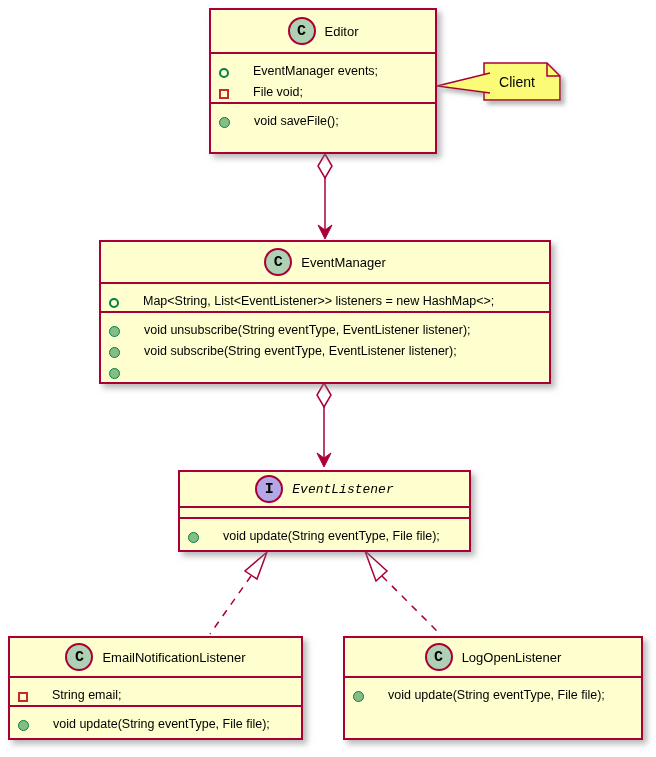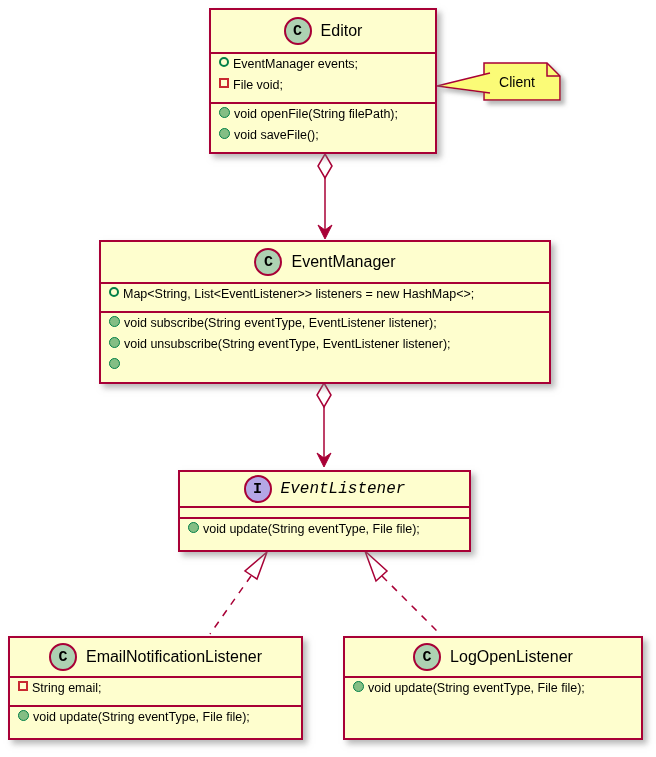--- a/index.html
+++ b/index.html
@@ -8,26 +8,26 @@
 
   .uml-class{position:absolute;z-index:2;background:#FEFECE;border:2px solid #A80036;
     box-shadow:4px 4px 6px rgba(125,125,125,.55);display:flex;flex-direction:column;
     box-sizing:border-box;overflow:hidden;}
   .title{display:flex;align-items:center;justify-content:center;gap:9px;flex:none;}
   .badge{width:24px;height:24px;border-radius:50%;border:2px solid #A80036;display:flex;
     align-items:center;justify-content:center;font-family:"Liberation Mono",monospace;
     font-weight:bold;font-size:15px;color:#000;flex:none;}
   .badge-class{background:#ADD1B2;}
   .badge-interface{background:#B4A7E5;}
-  .cname{font-size:16px;color:#000;white-space:nowrap;}
+  .cname{font-size:13px;color:#000;white-space:nowrap;}
   .cname.italic{font-style:italic;font-family:Liberation Mono, monospace;}
   .comp{border-top:2px solid #A80036;padding:3px 8px;flex:none;}
   .comp.grow{flex:1;}
   .comp-empty{border-top:2px solid #A80036;height:9px;flex:none;}
-  .member{display:flex;align-items:flex-start;gap:4px;height:21px;white-space:nowrap;}
+  .member{display:flex;align-items:flex-end;gap:24px;height:21px;white-space:nowrap;}
   .mtext{font-size:12.5px;color:#000;}
   .ic{flex:none;display:inline-block;box-sizing:border-box;}
   .ic-field{width:10px;height:10px;border-radius:50%;border:2px solid #038048;background:transparent;}
   .ic-private{width:10px;height:10px;border:2px solid #C82930;background:transparent;}
   .ic-public{width:11px;height:11px;border-radius:50%;border:1.5px solid #038048;background:#84BE84;}
 
   .diamond{fill:#ffffff;stroke:#A80036;stroke-width:1.5;}
   .arrowhead{fill:#A80036;stroke:#A80036;stroke-width:1;}
   .solid{stroke:#A80036;stroke-width:1.5;}
   .dashed{stroke:#A80036;stroke-width:1.5;stroke-dasharray:7 7;}
@@ -91,48 +91,44 @@
         <span class="mtext">EventManager events;</span>
       </div>
       <div class="member">
         <span class="ic ic-private"></span>
         <span class="mtext">File void;</span>
       </div>
     </div>
     <div class="comp grow">
       <div class="member">
         <span class="ic ic-public"></span>
-        <span class="mtext">void openFile(String filePath);</span>
-      </div>
-      <div class="member">
-        <span class="ic ic-public"></span>
         <span class="mtext">void saveFile();</span>
       </div>
     </div>
   </div>
 
   <div class="uml-class" style="left:99px;top:240px;width:452px;height:144px;">
     <div class="title" style="height:40px;">
       <span class="badge badge-class">C</span>
       <span class="cname">EventManager</span>
     </div>
     <div class="comp">
       <div class="member">
         <span class="ic ic-field"></span>
         <span class="mtext">Map&lt;String, List&lt;EventListener&gt;&gt; listeners = new HashMap&lt;&gt;;</span>
       </div>
     </div>
     <div class="comp grow">
       <div class="member">
         <span class="ic ic-public"></span>
-        <span class="mtext">void subscribe(String eventType, EventListener listener);</span>
+        <span class="mtext">void unsubscribe(String eventType, EventListener listener);</span>
       </div>
       <div class="member">
         <span class="ic ic-public"></span>
-        <span class="mtext">void unsubscribe(String eventType, EventListener listener);</span>
+        <span class="mtext">void subscribe(String eventType, EventListener listener);</span>
       </div>
       <div class="member">
         <span class="ic ic-public"></span>
       </div>
     </div>
   </div>
 
   <div class="uml-class" style="left:178px;top:470px;width:293px;height:82px;">
     <div class="title" style="height:34px;">
       <span class="badge badge-interface">I</span>

